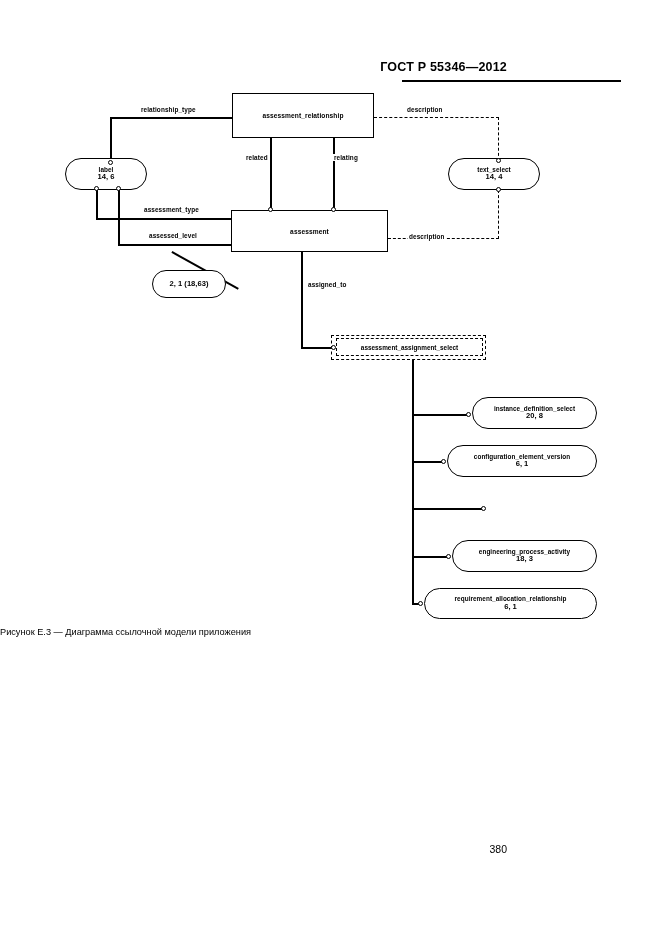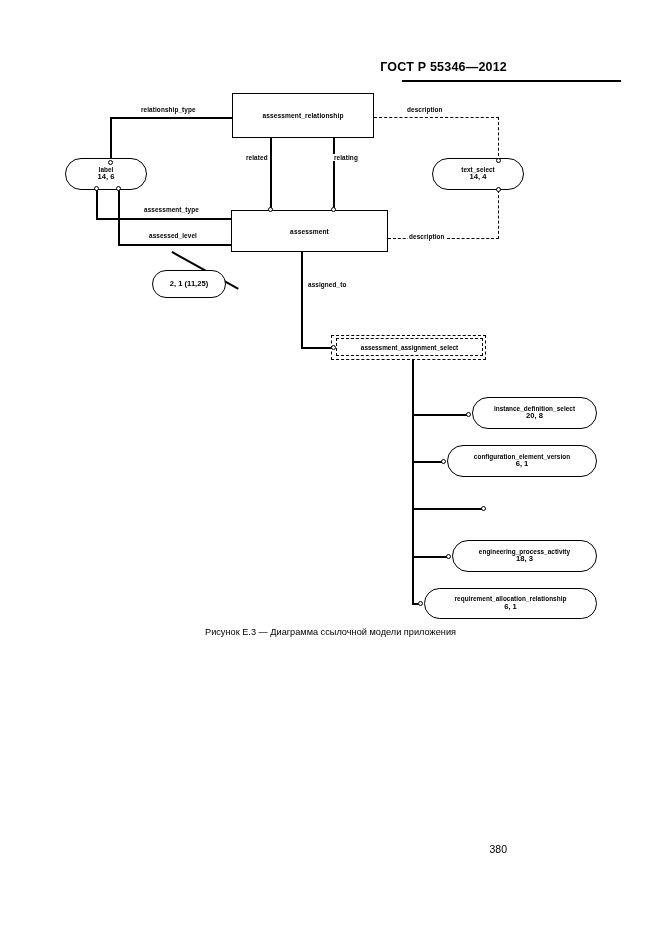--- a/index.html
+++ b/index.html
@@ -94,21 +94,21 @@
   }
   
   .dot{
     position:absolute;width:5px;height:5px;border:1.3px solid #000;
     border-radius:50%;background:#fff;z-index:6;box-sizing:border-box;
   }
 
   
   .cap{
     position:absolute;left:0;top:626px;width:661px;
-    text-align:center;font-size:9.2px;line-height:13.5px;
+    text-align:left;font-size:9.2px;line-height:13.5px;
   }
   .pgnum{
     position:absolute;right:40px;top:843px;font-size:10.5px;
   }
 </style>
 </head>
 <body>
 
 <div class="page">
 
@@ -127,21 +127,21 @@
     <div class="dh" style="left:374px;top:117px;width:125px;"></div>
     <div class="dv" style="left:498px;top:117px;height:44px;"></div>
     <div class="dot" style="left:496px;top:158px;"></div>
     <div class="lbl" style="left:406px;top:106px;">description</div>
 
     <div class="oval" style="left:65px;top:158px;width:82px;height:32px;">
       <div class="nm">label</div>
       <div class="pg">14, 6</div>
     </div>
 
-    <div class="oval" style="left:432px;top:158px;width:92px;height:32px;">
+    <div class="oval" style="left:448px;top:158px;width:92px;height:32px;">
       <div class="nm">text_select</div>
       <div class="pg">14, 4</div>
     </div>
 
     <div class="lnv ln" style="left:270px;top:138px;height:72px;"></div>
     <div class="dot" style="left:268px;top:207px;"></div>
     <div class="lbl" style="left:245px;top:154px;">related</div>
 
     <div class="lnv ln" style="left:333px;top:138px;height:72px;"></div>
     <div class="dot" style="left:331px;top:207px;"></div>
@@ -160,21 +160,21 @@
     <div class="lbl" style="left:148px;top:232px;">assessed_level</div>
 
     <div class="dh" style="left:388px;top:238px;width:111px;"></div>
     <div class="dv" style="left:498px;top:190px;height:49px;"></div>
     <div class="dot" style="left:496px;top:187px;"></div>
     <div class="lbl" style="left:408px;top:233px;">description</div>
 
     <div class="ln" style="left:172px;top:251px;width:76px;height:1.5px;transform-origin:left center;transform:rotate(29deg);"></div>
 
     <div class="oval single" style="left:152px;top:270px;width:74px;height:28px;">
-      <div class="pg">2, 1 (11,25)</div>
+      <div class="pg">2, 1 (18,63)</div>
     </div>
 
     <div class="lnv ln" style="left:301px;top:252px;height:96px;"></div>
     <div class="lnh ln" style="left:301px;top:347px;width:35px;"></div>
     <div class="dot" style="left:331px;top:345px;"></div>
     <div class="lbl" style="left:307px;top:281px;">assigned_to</div>
 
     <div class="sel-outer" style="left:331px;top:335px;width:155px;height:25px;"></div>
     <div class="sel" style="left:336px;top:338px;width:147px;height:18px;">assessment_assignment_select</div>
 

